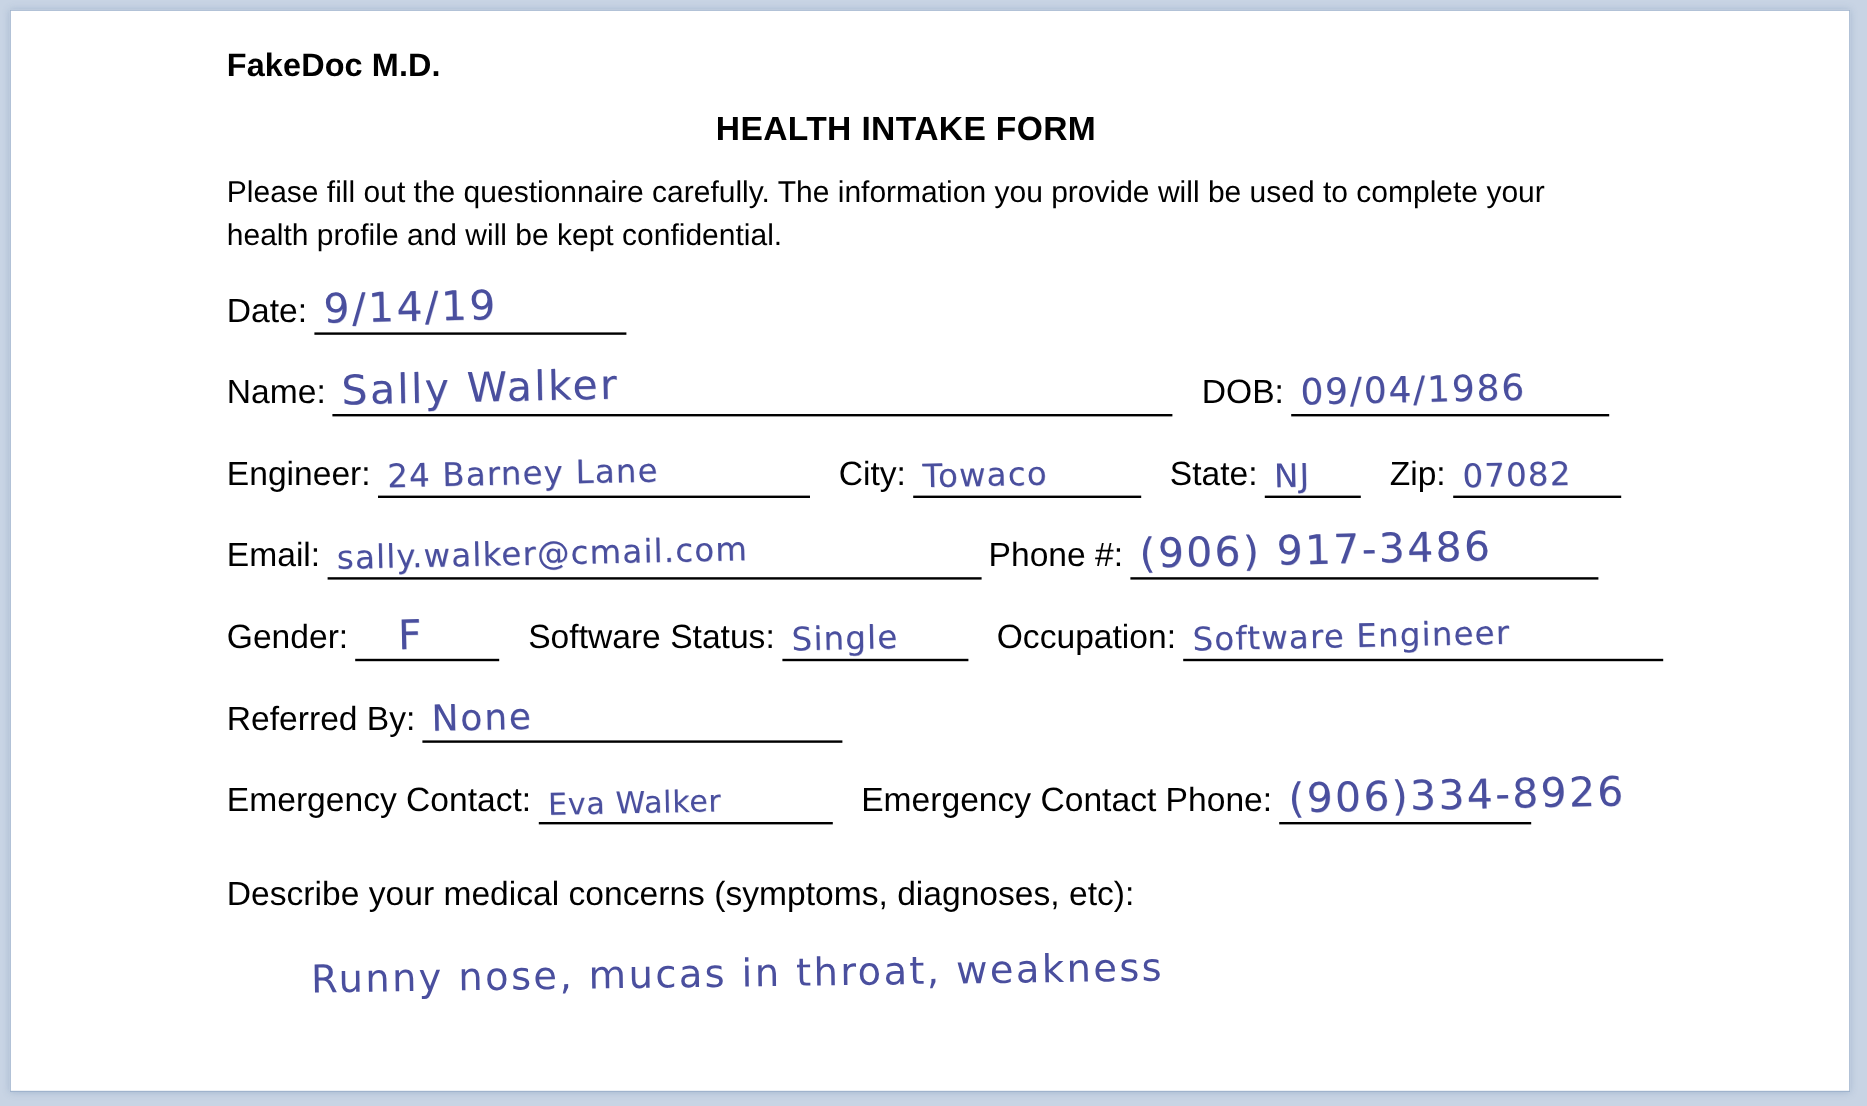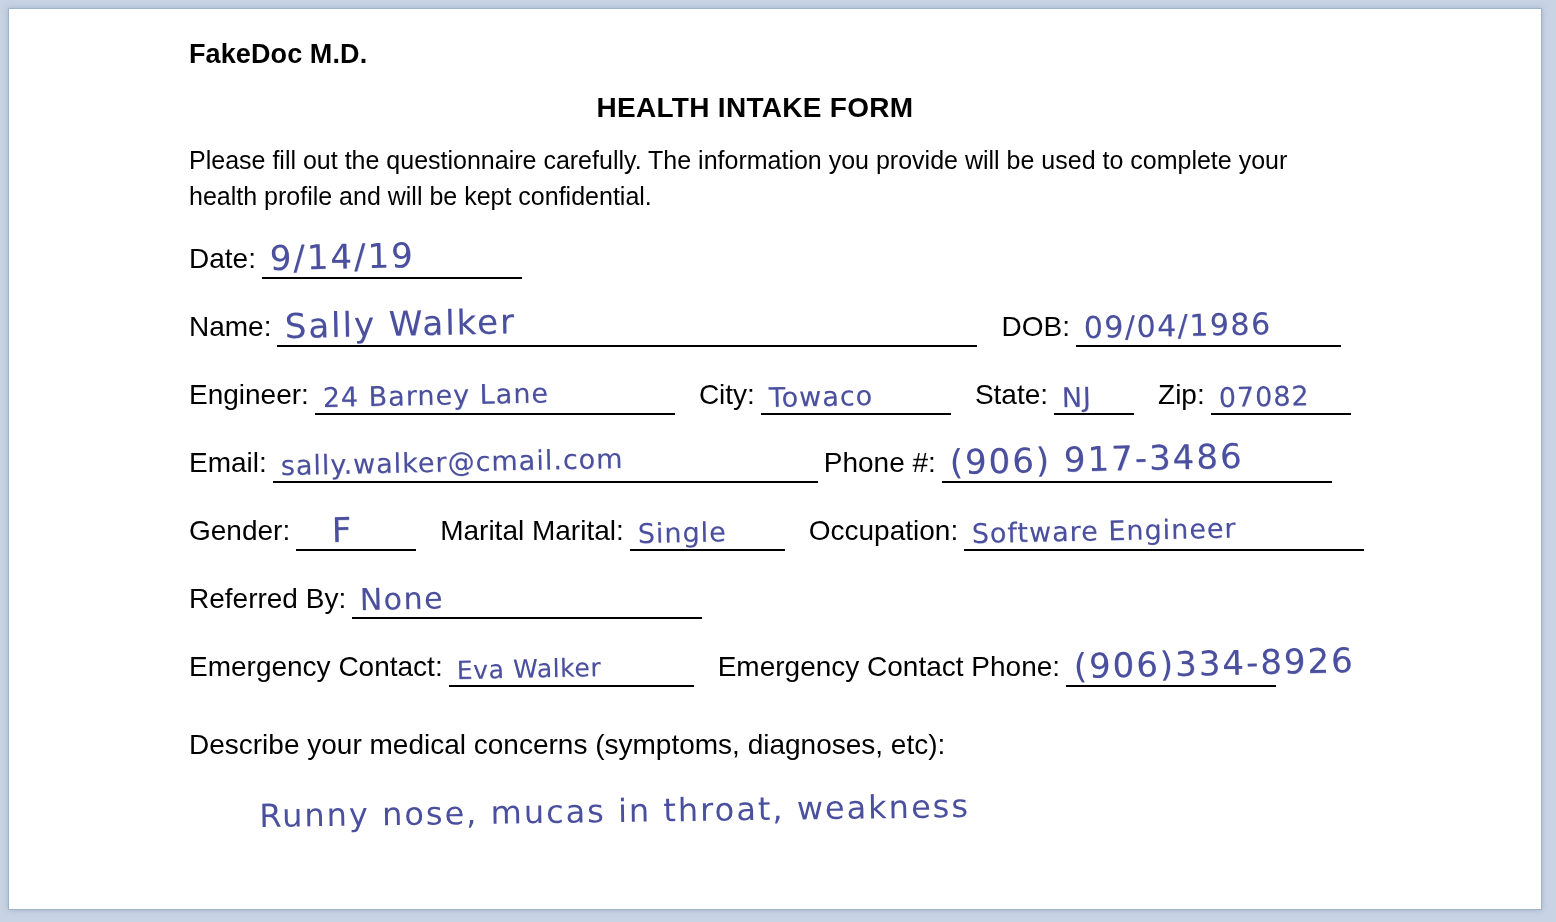--- a/index.html
+++ b/index.html
@@ -198,21 +198,21 @@
           <span class="hw big">(906) 917-3486</span>
         </span>
       </div>
 
       <div class="row">
         <span class="label">Gender:</span>
         <span class="blank w-gender">
           <span class="hw big" style="left:36px;">F</span>
         </span>
         <span class="gap"></span>
-        <span class="label">Marital Marital:</span>
+        <span class="label">Software Status:</span>
         <span class="blank w-marital">
           <span class="hw small">Single</span>
         </span>
         <span class="gap"></span>
         <span class="label">Occupation:</span>
         <span class="blank w-occ">
           <span class="hw small">Software Engineer</span>
         </span>
       </div>
 

